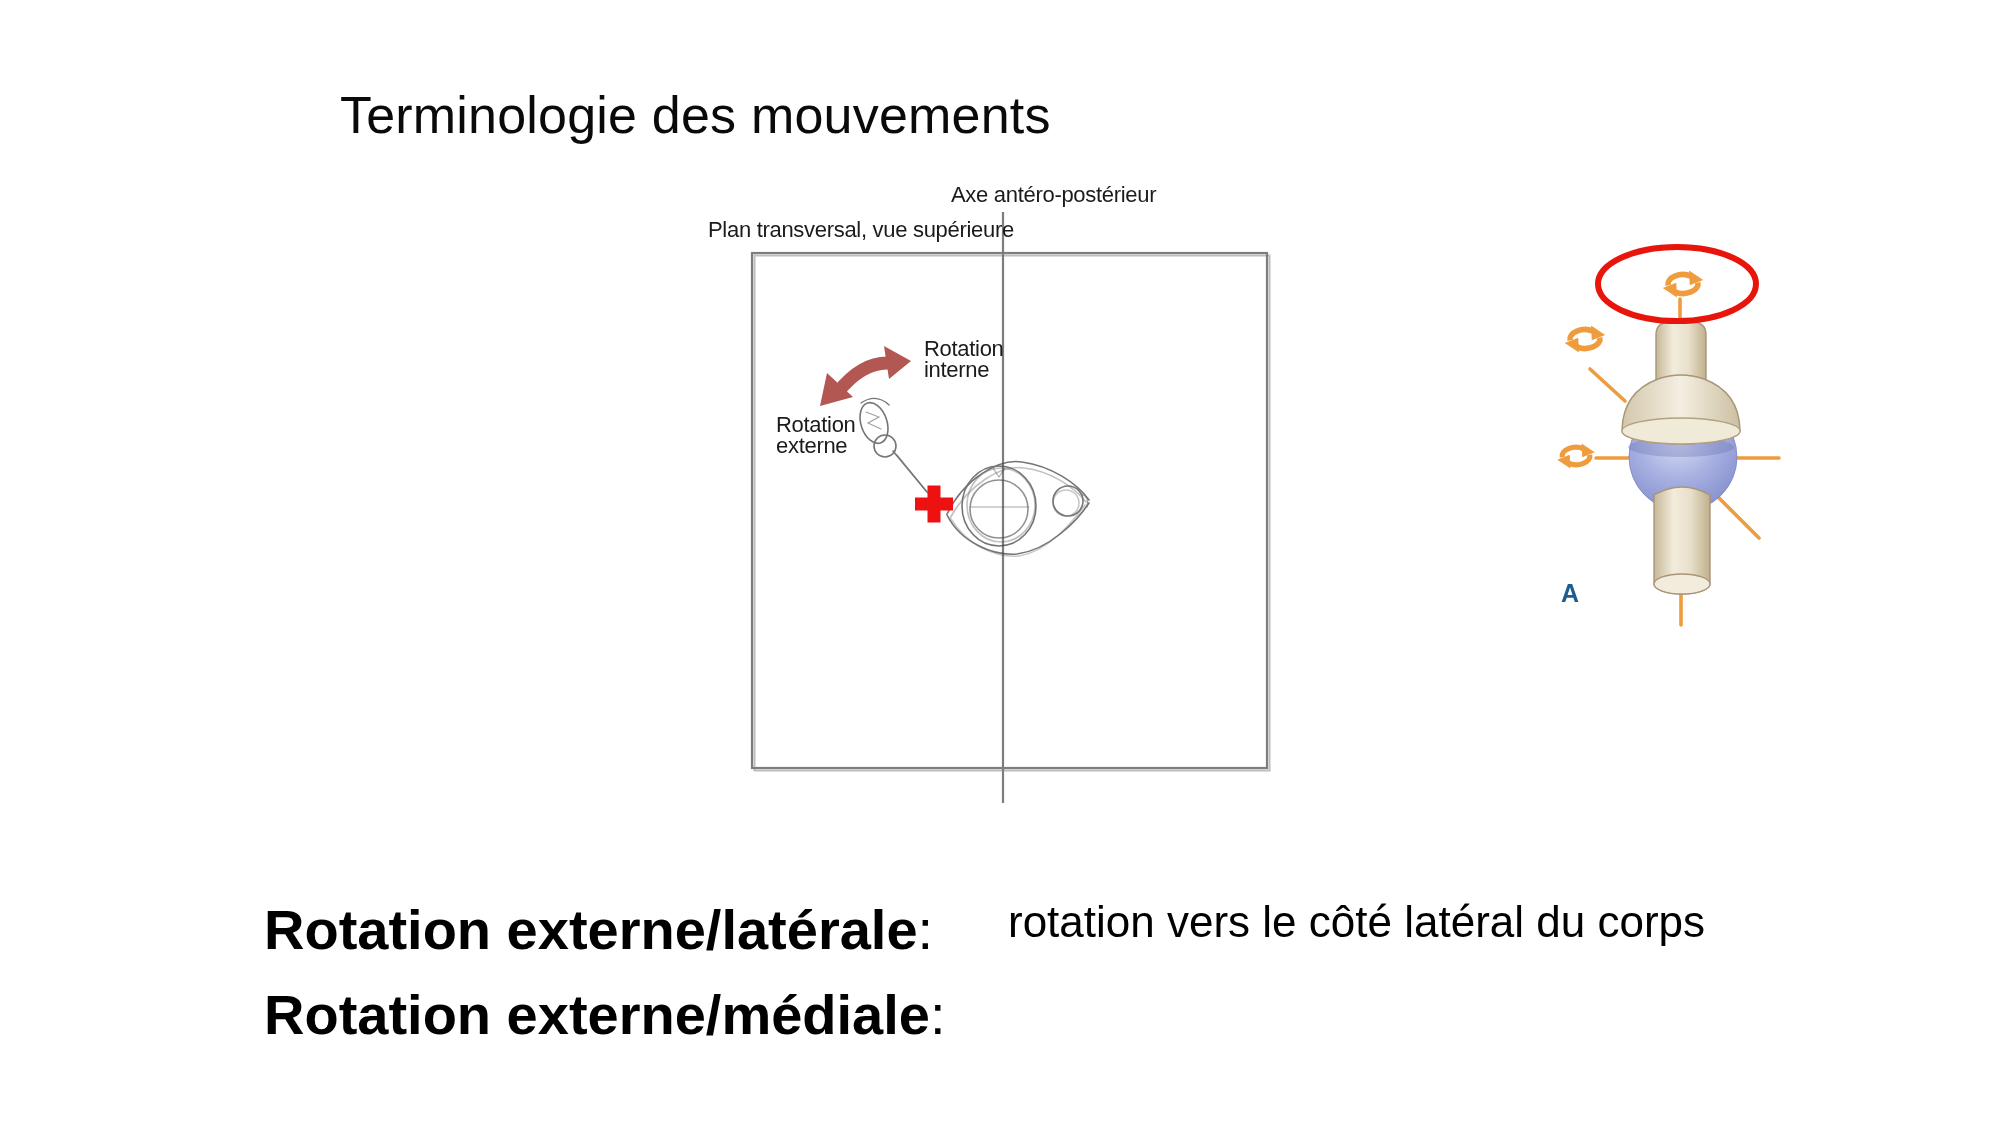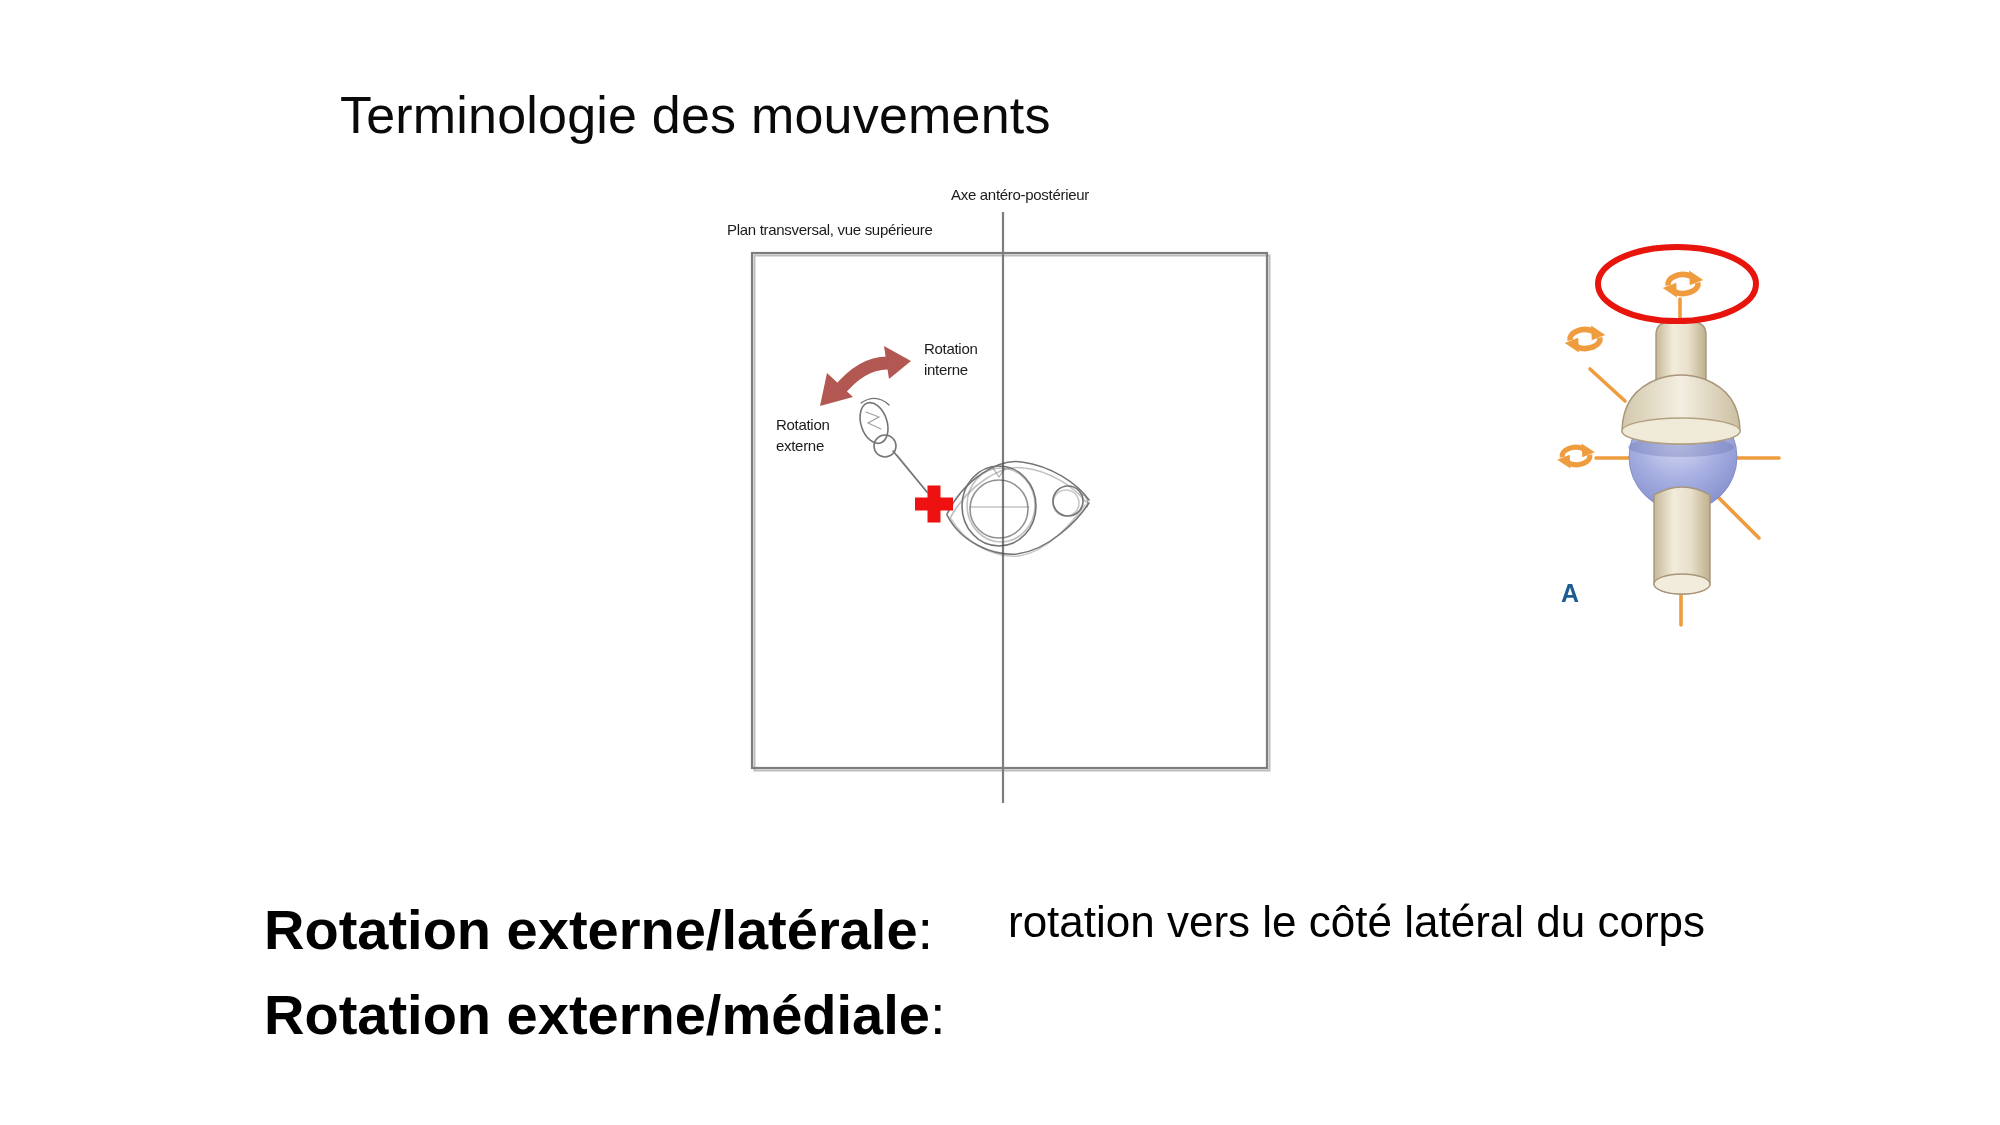--- a/index.html
+++ b/index.html
@@ -5,21 +5,21 @@
   html,body{margin:0;padding:0;background:#fff;}
   .slide{
     position:relative;width:2000px;height:1049px;background:#ffffff;overflow:hidden;
     font-family:"Liberation Sans", sans-serif;color:#000;
   }
   .title{
     position:absolute;left:340px;top:85px;font-size:52px;color:#0a0a0a;
     letter-spacing:0.2px;white-space:nowrap;
   }
   .fig-label{
-    position:absolute;font-size:15px;color:#1b1b1b;letter-spacing:-0.3px;
+    position:absolute;font-size:22px;color:#1b1b1b;letter-spacing:-0.3px;
     line-height:21px;white-space:pre-line;
   }
   .plan-svg{position:absolute;left:540px;top:130px;width:780px;height:720px;}
   .joint-svg{position:absolute;left:1530px;top:190px;width:380px;height:460px;}
   .joint-label{
     position:absolute;left:1561px;top:579px;font-size:25px;font-weight:bold;color:#1d5c92;
   }
   .def-term{position:absolute;left:264px;font-size:56px;white-space:nowrap;}
   .def-term .term{font-weight:bold;}
   .def-term .colon{font-weight:normal;}
@@ -63,21 +63,21 @@
     <g>
       <path d="M 838,392 Q 862,362 889,363" fill="none" stroke="#b25751" stroke-width="13"></path>
       <polygon points="820,406 827,373 853,397" fill="#b25751"></polygon>
       <polygon points="911,361 884,346 889,379" fill="#b25751"></polygon>
     </g>
 
     <path d="M 927.5,485.5 h 13 v 12 h 12.5 v 13 h -12.5 v 12 h -13 v -12 h -12.5 v -13 h 12.5 Z" fill="#ee1111"></path>
   </svg>
 
   <div class="fig-label" style="left:951px;top:184px;">Axe antéro-postérieur</div>
-  <div class="fig-label" style="left:727px;top:219px;">Plan transversal, vue supérieure</div>
+  <div class="fig-label" style="left:708px;top:219px;">Plan transversal, vue supérieure</div>
   <div class="fig-label" style="left:924px;top:338px;">Rotation
 interne</div>
   <div class="fig-label" style="left:776px;top:414px;">Rotation
 externe</div>
 
   <svg class="joint-svg" viewBox="1530 190 380 460">
     <defs>
       <linearGradient id="boneGrad" x1="0" y1="0" x2="1" y2="0">
         <stop offset="0" stop-color="#c6b897"></stop>
         <stop offset="0.35" stop-color="#f2ecdc"></stop>

